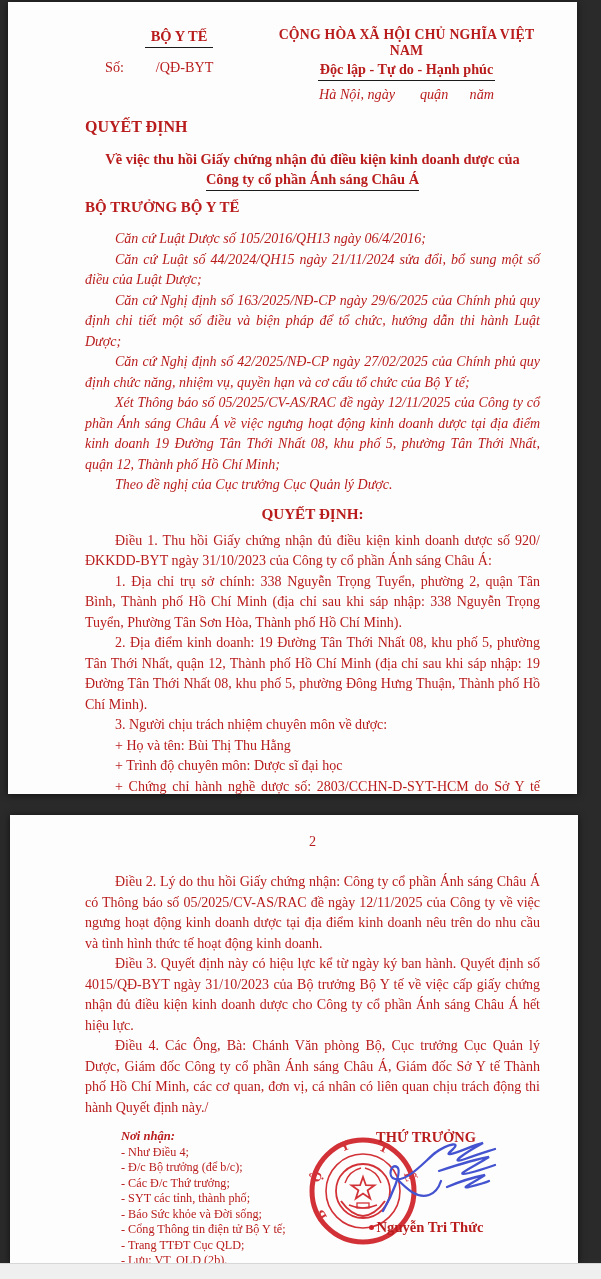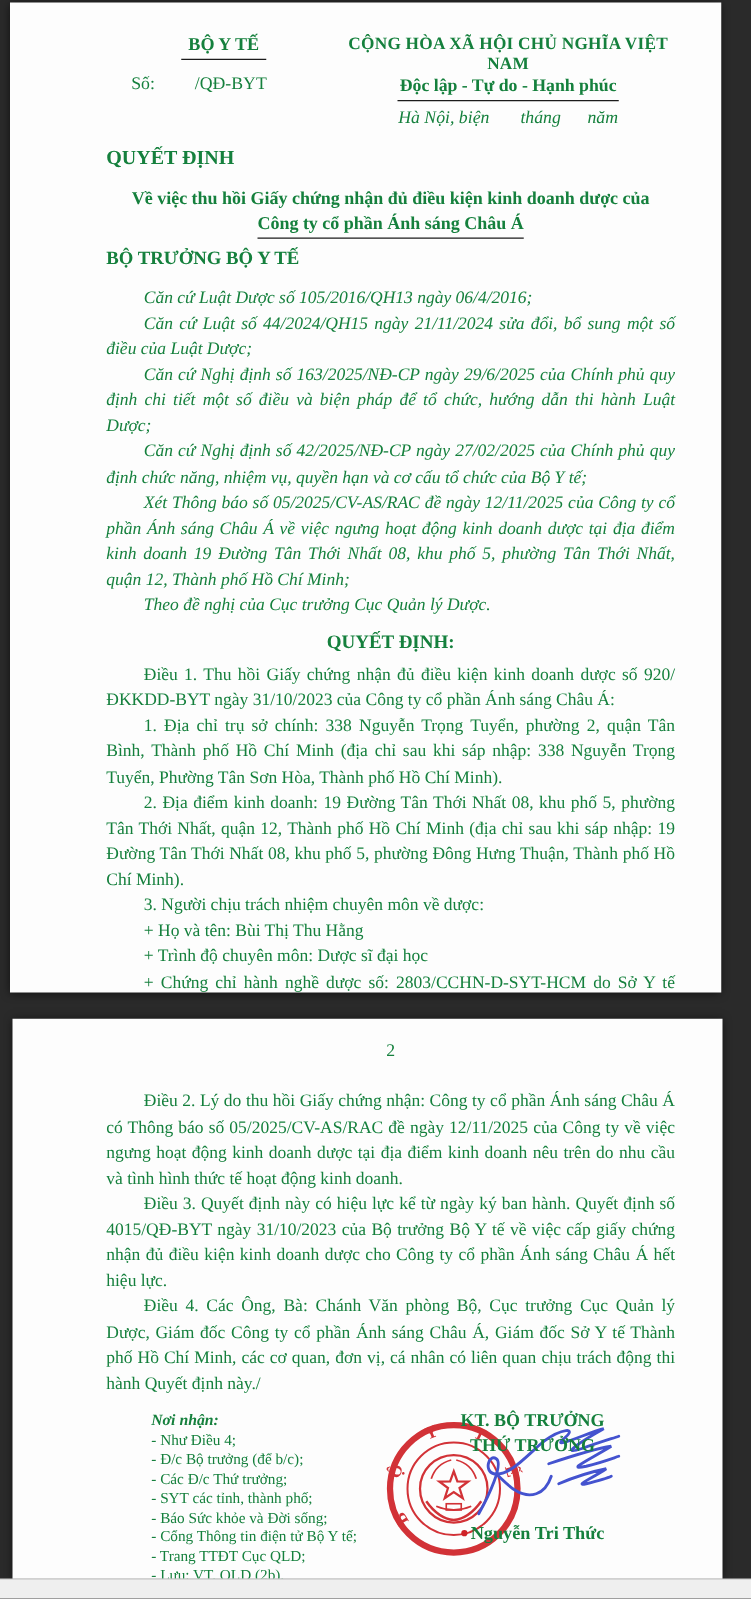--- a/index.html
+++ b/index.html
@@ -1,21 +1,21 @@
 <!DOCTYPE html>
 <html><head>
 <meta charset="utf-8">
 <style>
   html,body{margin:0;padding:0;}
   body{background:#191919;}
   .viewport{
     position:relative;width:601px;height:1279px;overflow:hidden;
     background:#2a2a2a;
     font-family:"Liberation Serif","DejaVu Serif",serif;
-    color:#15803d;
+    color:#b91c1c;
   }
   .page{
     position:absolute;background:#fdfdfd;box-sizing:border-box;
     box-shadow:0 1px 7px rgba(0,0,0,.6);overflow:hidden;
   }
   #page1{left:8px;top:2px;width:569px;height:792px;padding:25px 37px 10px 77px;}
   #page2{left:10px;top:815px;width:568px;height:448px;padding:18px 38px 10px 75px;}
   .hdr{display:flex;}
   .hdr-left{width:188px;text-align:center;flex:none;}
   .hdr-right{flex:1;text-align:center;}
@@ -53,21 +53,21 @@
 
   <div class="page" id="page1">
     <div class="hdr">
       <div class="hdr-left">
         <span class="org">BỘ Y TẾ</span>
         <div class="doc-no">Số:         /QĐ-BYT</div>
       </div>
       <div class="hdr-right">
         <div class="national">CỘNG HÒA XÃ HỘI CHỦ NGHĨA VIỆT NAM</div>
         <div><span class="motto">Độc lập - Tự do - Hạnh phúc</span></div>
-        <div class="placedate">Hà Nội, biện       tháng      năm</div>
+        <div class="placedate">Hà Nội, ngày       quận      năm</div>
       </div>
     </div>
 
     <div class="title">QUYẾT ĐỊNH</div>
     <div class="subtitle">
       <div>Về việc thu hồi Giấy chứng nhận đủ điều kiện kinh doanh dược của</div>
       <span class="company">Công ty cổ phần Ánh sáng Châu Á</span>
     </div>
     <div class="authority">BỘ TRƯỞNG BỘ Y TẾ</div>
 
@@ -110,21 +110,20 @@
         <div>- Đ/c Bộ trưởng (để b/c);</div>
         <div>- Các Đ/c Thứ trưởng;</div>
         <div>- SYT các tỉnh, thành phố;</div>
         <div>- Báo Sức khỏe và Đời sống;</div>
         <div>- Cổng Thông tin điện tử Bộ Y tế;</div>
         <div>- Trang TTĐT Cục QLD;</div>
         <div>- Lưu: VT, QLD (2b).</div>
       </div>
 
       <div class="signer">
-        <div>KT. BỘ TRƯỞNG</div>
         <div>THỨ TRƯỞNG</div>
       </div>
 
       <svg class="seal" width="116" height="116" viewBox="0 0 116 116">
         <g stroke="#cf2127" fill="none">
           <circle cx="58" cy="58" r="51" stroke-width="5"></circle>
           <circle cx="58" cy="58" r="37" stroke-width="1.6"></circle>
           <circle cx="58" cy="58" r="27" stroke-width="1.8"></circle>
           <path d="M36,68 Q46,82 58,83 Q70,82 80,68" stroke-width="2"></path>
           <path d="M40,50 Q44,38 56,35" stroke-width="1.4"></path>

